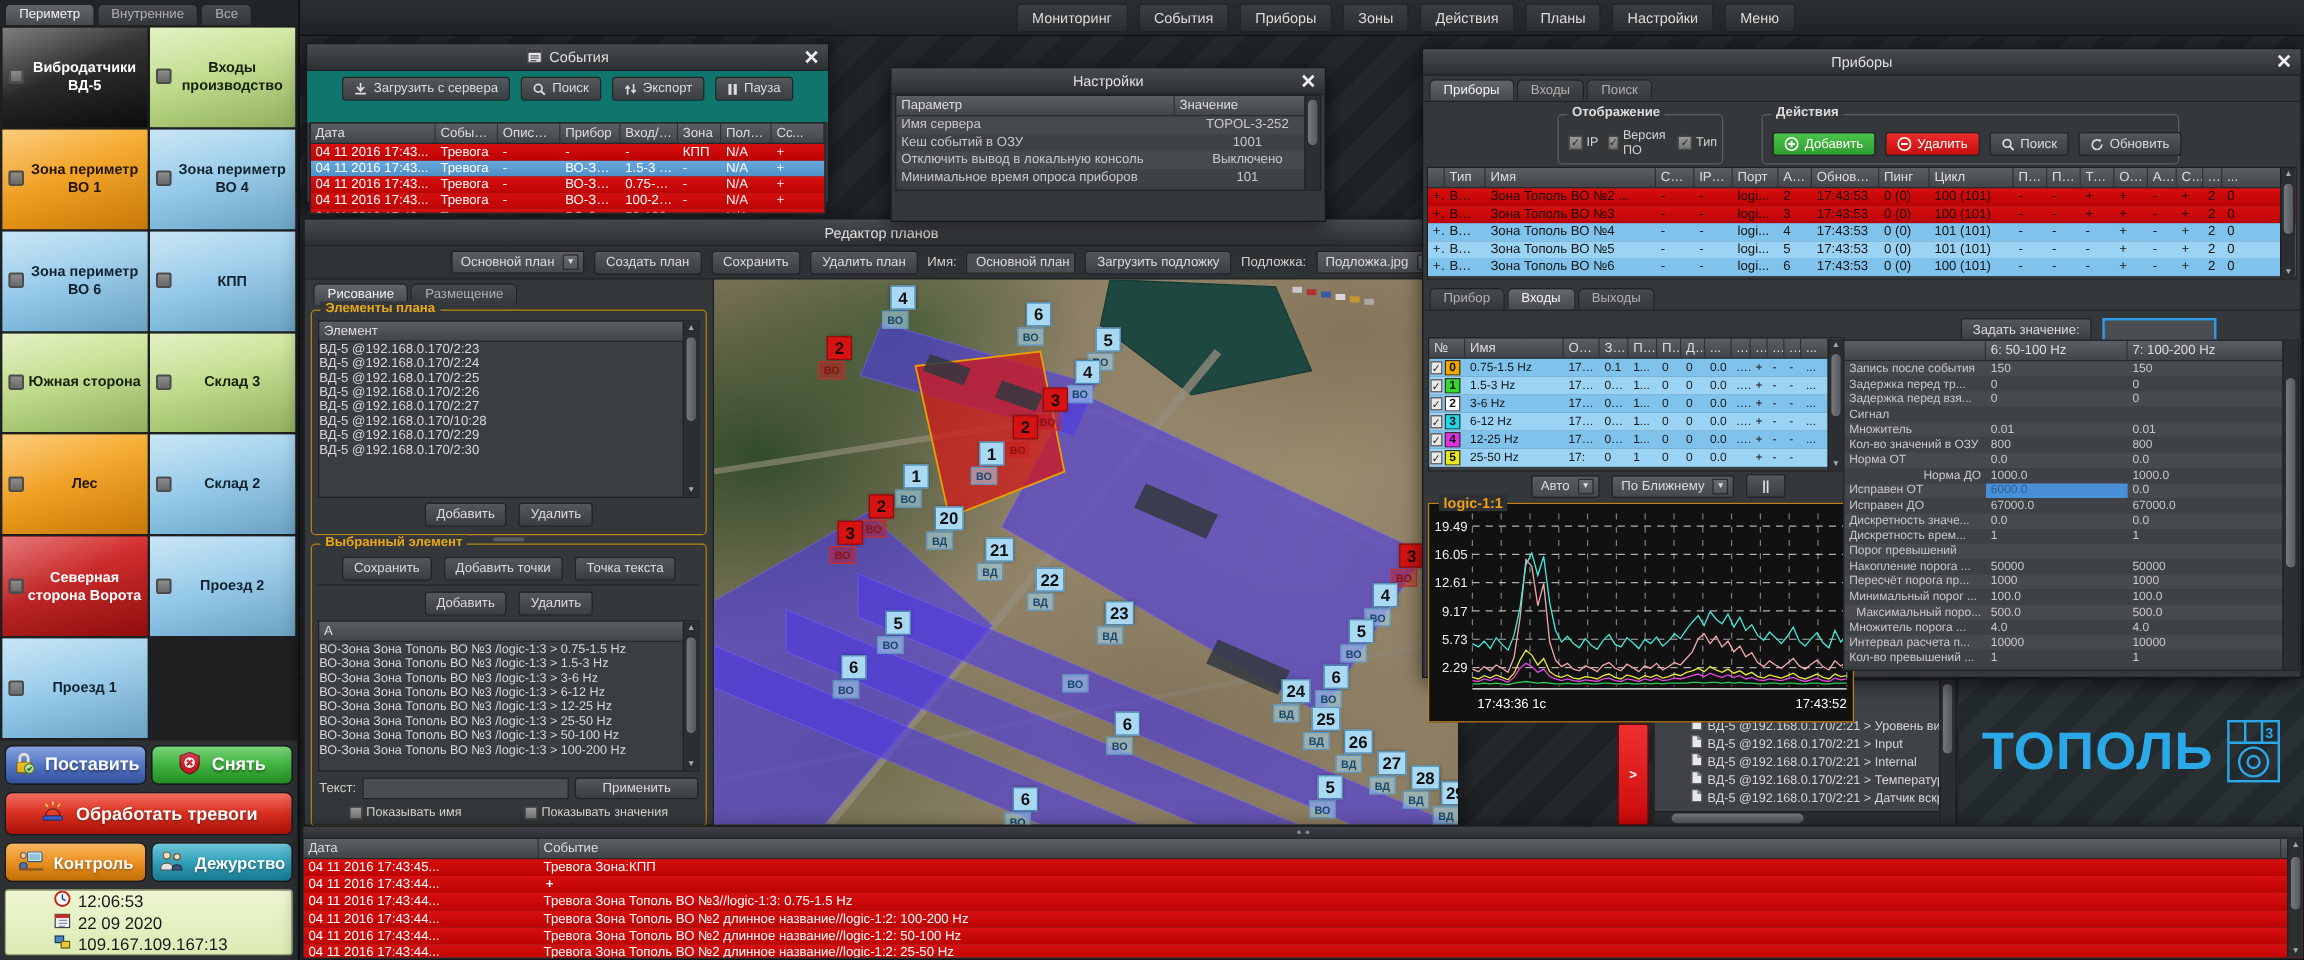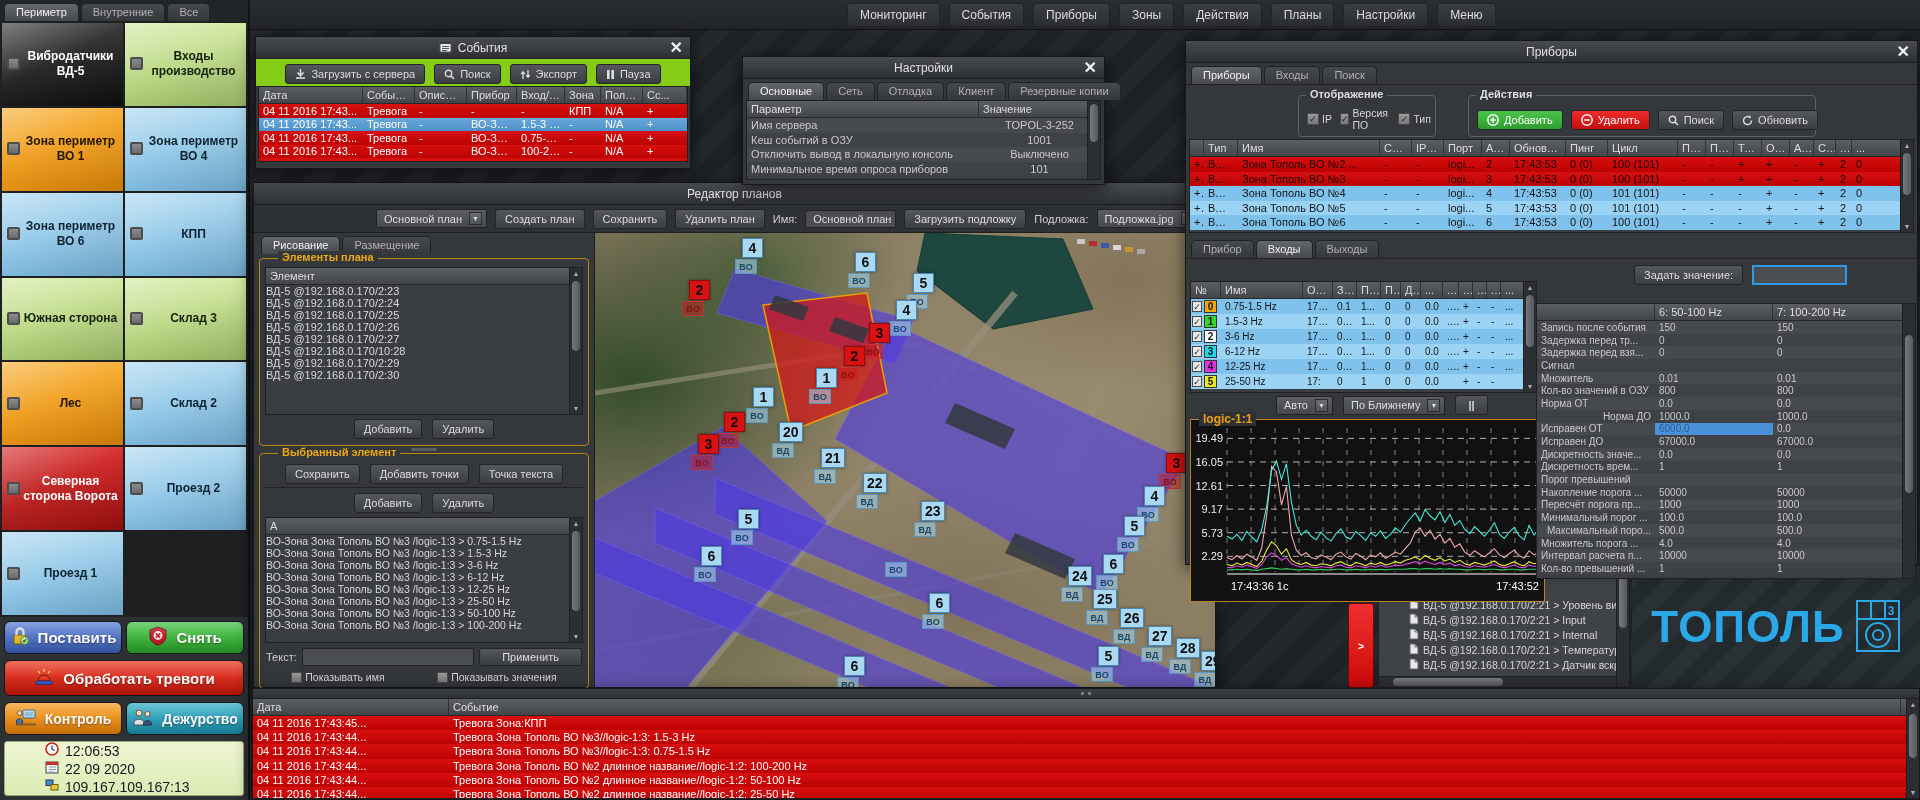--- a/index.html
+++ b/index.html
@@ -19,21 +19,21 @@
     padding:2px 4px 2px 7px; display:inline-flex; align-items:center; gap:7px; font-size:11px; white-space:nowrap; }
   .dropdown .arr { width:13px; height:13px; background:linear-gradient(#6a6e73,#505458); border:1px solid #2a2c2e;
     display:flex; align-items:center; justify-content:center; font-size:7px; color:#ddd; }
   .tabs { display:flex; gap:2px; padding:3px 5px 0 5px; }
   .tab { background:linear-gradient(#45494d,#35383b); border:1px solid #202325; border-bottom:none;
     border-radius:5px 5px 0 0; padding:2px 11px 3px; color:#b0b0b0; font-size:11px; white-space:nowrap; }
   .tab.active { background:linear-gradient(#63676c,#464a4e); color:#f2f2f2; }
   .group { border:1px solid #5d6165; border-radius:4px; position:relative; }
   .group .gtitle { position:absolute; top:-8px; left:7px; padding:0 4px; background:#34383b; font-weight:bold; color:#ddd; }
   .group.orange { border-color:#b8860b; }
-  .group.orange .gtitle { color:#eca812;margin-left:11px; }
+  .group.orange .gtitle { color:#eca812; }
   .tbl { position:relative; background:#3a3e42; border:1px solid #1e2022; overflow:hidden; }
   .thead { display:flex; background:linear-gradient(#5b5f64,#42464a); border-bottom:1px solid #26282a; color:#dedede; }
   .thead .c { padding:2px 4px; border-right:1px solid #303336; overflow:hidden; white-space:nowrap; text-overflow:ellipsis; }
   .trow { display:flex; align-items:center; overflow:hidden; }
   .trow .c { padding:1px 4px; overflow:hidden; white-space:nowrap; text-overflow:ellipsis; }
   .trow.alarm { background:linear-gradient(#d80f0f,#bb0202); color:#fff; }
   .trow.alarm.dark { color:#1c0808; }
   .trow.selected { background:linear-gradient(#68a8dc,#4e90c8); color:#fff; }
   .trow.norm  { background:#7fc2ec; color:#151515; }
   .trow.norm2 { background:#9bd3f4; color:#151515; }
@@ -74,21 +74,21 @@
   
   #topbar { position:absolute; left:250px; top:0; width:1670px; height:30px; background:linear-gradient(#2b2e31,#222528); border-bottom:1px solid #101214; display:flex; align-items:center; }
   #top-menu { display:flex; gap:9px; margin-left:597px; }
   #top-menu .btn { padding:4px 12px; font-size:12px; background:linear-gradient(#3a3e42,#2b2e31); }
 
   #main-bg { position:absolute; left:250px; top:30px; width:1670px; height:770px;
     background:repeating-linear-gradient(135deg,#24282b 0 18px,#1e2225 18px 36px); }
 
   
   #events-win { left:255px; top:36px; width:436px; height:133px; }
-  #events-toolbar { display:flex; gap:9px; justify-content:center; padding:5px 0 2px; background:#84cc16; }
+  #events-toolbar { display:flex; gap:9px; justify-content:center; padding:5px 0 18px; background:#0f766e; }
   #events-table { margin:0 2px; }
 
   
   #settings-win { left:742px; top:56px; width:363px; height:129px; }
   #settings-table { margin:0 3px; }
 
   
   #plan-win { left:253px; top:182px; width:963px; height:506px; }
   #plan-toolbar { display:flex; align-items:center; gap:8px; height:28px; padding-left:122px; background:#2f3235; border-bottom:1px solid #1d1f21; }
   #plan-body { position:relative; display:flex; height:454px; }
@@ -125,21 +125,21 @@
   .btn.red { background:linear-gradient(#ee2c2c,#c60e0e); color:#fff; }
   #dev-detail { position:relative; }
   #inputs-tbl { position:absolute; left:4px; top:22px; width:347px; }
   .badge { width:13px; height:13px; display:inline-flex; align-items:center; justify-content:center;
     font-size:10px; font-weight:bold; color:#111; border:1px solid #333; margin:0 3px 0 2px; flex:none; }
   #chart-controls { position:absolute; left:90px; top:136px; display:flex; gap:10px; align-items:center; }
   #chart-box { position:absolute; left:4px; top:160px; width:355px; height:183px; background:#111; border:1px solid #c08020; }
   #chart-title { position:absolute; top:-8px; left:8px; background:#2e3134; padding:0 4px; color:#f0a010; font-weight:bold; font-size:12px; }
   #setval-row { position:absolute; left:448px; top:6px; display:flex; gap:9px; align-items:center; }
   #setval-input { width:95px; height:20px; background:#4a4e53; border:2px solid #2e9ae8; }
-  #params-tbl { position:absolute; left:350px; top:44px; width:380px; }
+  #params-tbl { position:absolute; left:350px; top:24px; width:380px; }
   .hl-cell { background:#4a90d8 !important; color:#2d5f92 !important; }
 
   
   .sq-btns { position:absolute; width:26px; }
   .sqg { height:33px; background:linear-gradient(#52d852,#1fae1f); border:1px solid #0d5d0d; border-radius:3px; }
   .sqr { margin-top:3px; height:85px; background:linear-gradient(#f03030,#cc0a0a); border:1px solid #6e0808; border-radius:3px;
     display:flex; align-items:center; justify-content:center; color:#fff; font-weight:bold; }
   #tree-panel { position:absolute; left:1378px; top:566px; width:252px; height:122px; background:#3f4347; border:1px solid #1d1f21; overflow:hidden; }
   .tree-row { display:flex; align-items:center; gap:4px; height:15px; padding-left:4px; color:#d6d6d6; white-space:nowrap; font-size:10.5px; }
   .tree-row .twisty { width:8px; font-size:8px; color:#bbb; flex:none; }
@@ -703,27 +703,20 @@
           <div class="c" style="width: auto; flex: 1 1 0%;">+</div>
         </div>
       </div>
   </section>
 
   <section class="win" id="settings-win" style="z-index:5;">
     <div class="titlebar">
       <span>Настройки</span>
       <span class="close-x">✕</span>
     </div>
-    <div class="tabs" id="settings-tabs">
-        <span class="tab active">Основные</span>
-        <span class="tab">Сеть</span>
-        <span class="tab">Отладка</span>
-        <span class="tab">Клиент</span>
-        <span class="tab">Резервные копии</span>
-      </div>
     <div class="tbl" id="settings-table" style="height:80px;">
         <div class="thead">
           <div class="c" style="width: 232px;">Параметр</div>
           <div class="c" style="width: auto; flex: 1 1 0%;">Значение</div>
         </div>
         <div class="trow plain" style="height: 14.5px; font-size: 11px;">
           <div class="c" style="width: 232px;">Имя сервера</div>
           <div class="c" style="width: auto; flex: 1 1 0%; text-align: center;">TOPOL-3-252</div>
         </div>
         <div class="trow plain2" style="height: 14.5px; font-size: 11px;">
@@ -1348,21 +1341,20 @@
           <div class="c" style="flex: 1 1 0%;">Событие</div>
           <div class="c" style="width: 18px; text-align: center;">?</div>
         </div>
         <div class="trow alarm" style="height: 14.2px;">
           <div class="c" style="width: 196px;">04 11 2016 17:43:45...</div>
           <div class="c" style="flex: 1 1 0%;">Тревога Зона:КПП</div>
           <div class="c" style="width: 18px; text-align: center; font-weight: bold;">+</div>
         </div>
         <div class="trow alarm" style="height: 14.2px;">
           <div class="c" style="width: 196px;">04 11 2016 17:43:44...</div>
-          <div class="c" style="flex: 1 1 0%;">Тревога Зона Тополь ВО №3//logic-1:3: 1.5-3 Hz</div>
           <div class="c" style="width: 18px; text-align: center; font-weight: bold;">+</div>
         </div>
         <div class="trow alarm" style="height: 14.2px;">
           <div class="c" style="width: 196px;">04 11 2016 17:43:44...</div>
           <div class="c" style="flex: 1 1 0%;">Тревога Зона Тополь ВО №3//logic-1:3: 0.75-1.5 Hz</div>
           <div class="c" style="width: 18px; text-align: center; font-weight: bold;">+</div>
         </div>
         <div class="trow alarm" style="height: 14.2px;">
           <div class="c" style="width: 196px;">04 11 2016 17:43:44...</div>
           <div class="c" style="flex: 1 1 0%;">Тревога Зона Тополь ВО №2 длинное название//logic-1:2: 100-200 Hz</div>

